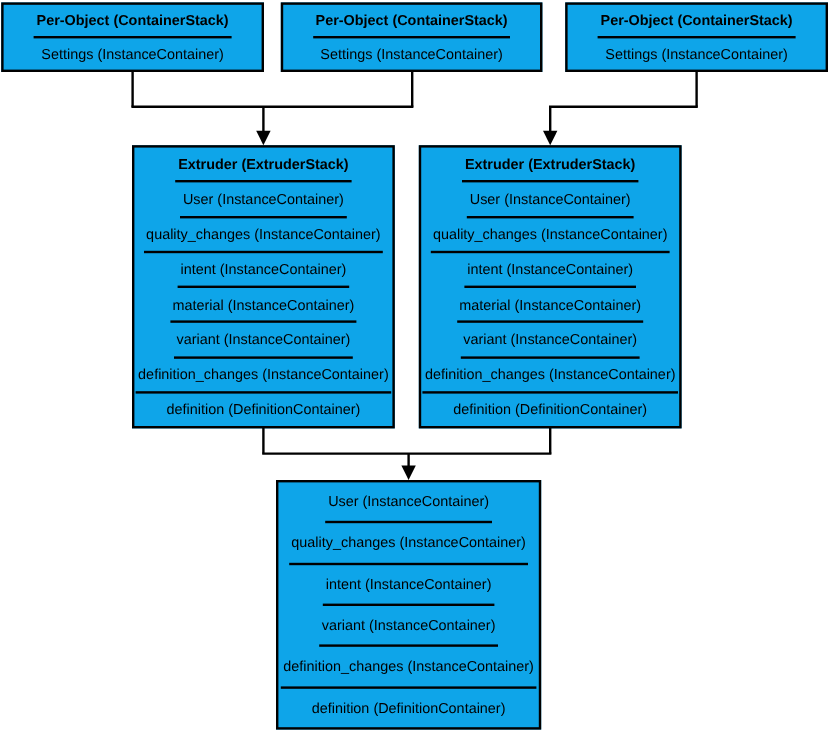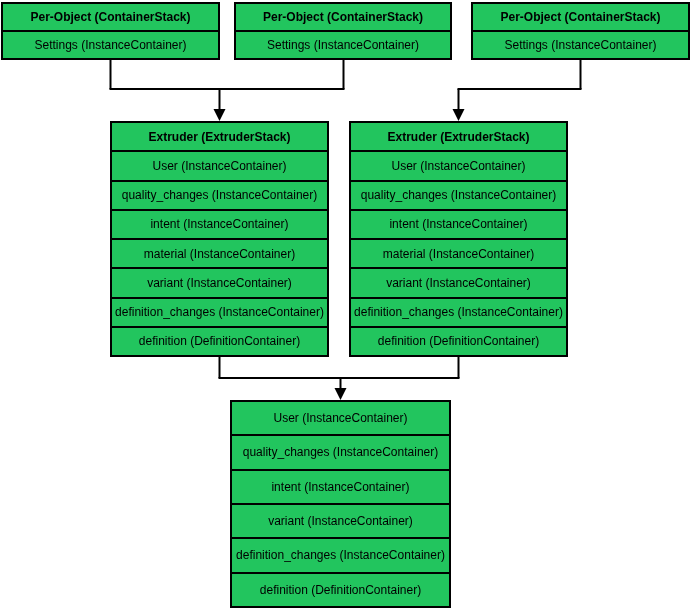--- a/index.html
+++ b/index.html
@@ -10,23 +10,24 @@
     background: #ffffff;
     font-family: "Liberation Sans", sans-serif;
     font-size: 12px;
     color: #000000;
     overflow: hidden;
   }
   .stack {
     position: absolute;
     box-sizing: border-box;
     border: 2px solid #000000;
-    background: #22c55e;
+    background: #0ea5e9;
     display: flex;
     flex-direction: column;
+    align-items: center;
   }
   .cell {
     flex: 1;
     display: flex;
     align-items: center;
     justify-content: center;
     border-bottom: 2px solid #000000;
     padding: 0 2px;
     white-space: nowrap;
     overflow: hidden;

